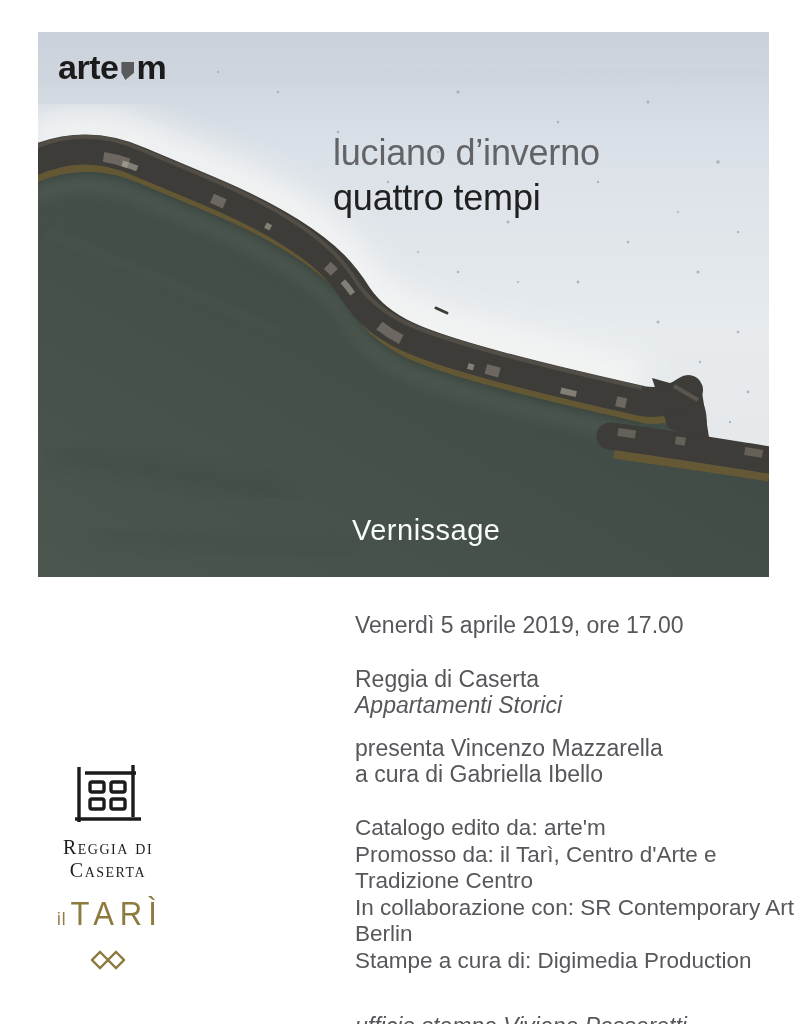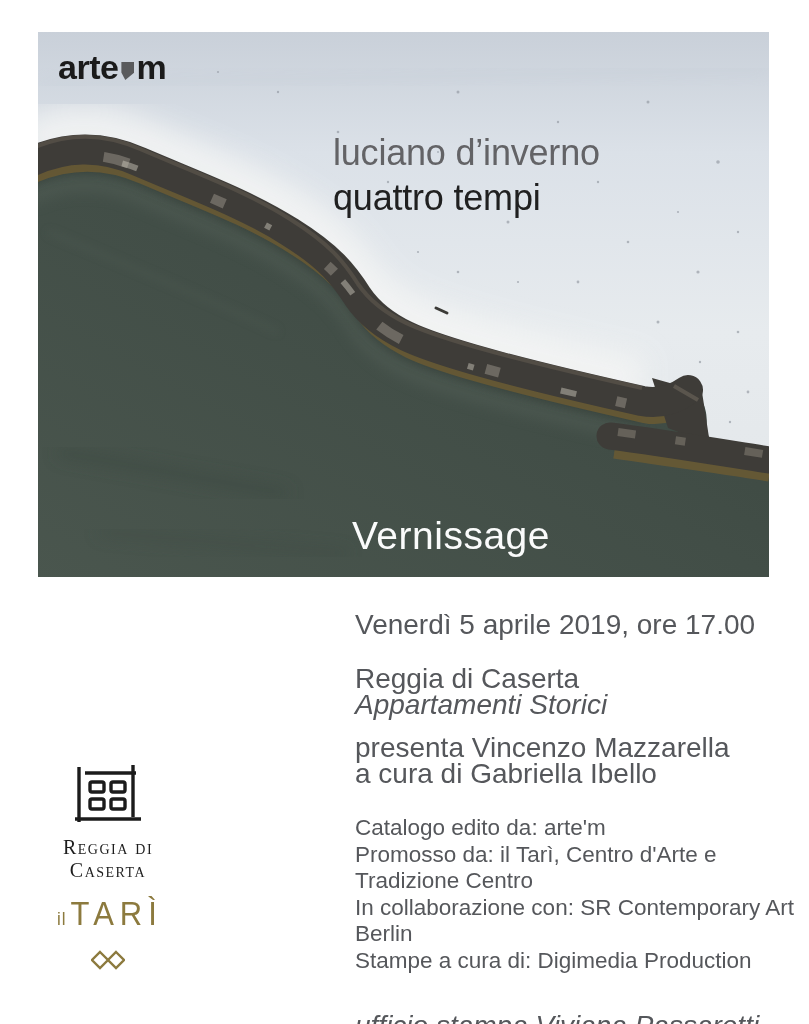--- a/index.html
+++ b/index.html
@@ -15,23 +15,23 @@
     font-size:34px;font-weight:bold;letter-spacing:-0.5px;color:var(--logo_black);line-height:34px;
   }
   .artem .comma{
     display:inline-block;width:13px;height:18px;background:var(--comma_gray);
     clip-path:polygon(0 0,100% 0,100% 58%,30% 100%,0 58%);
     margin:0 2px 0 3px;transform:translateY(12px);
   }
   .title{position:absolute;left:295px;top:98px;font-size:36px;font-weight:normal;line-height:45px;letter-spacing:-0.2px;}
   .title .l1{color:var(--title_gray);}
   .title .l2{color:var(--title_dark);}
-  .vernissage{position:absolute;left:314px;top:482px;font-size:39px;font-weight:400;color:var(--white_text);letter-spacing:0.5px;}
+  .vernissage{position:absolute;left:314px;top:482px;font-size:29px;font-weight:400;color:var(--white_text);letter-spacing:0.5px;}
   
-  .info{position:absolute;left:355px;color:var(--text_gray);font-size:28px;line-height:26px;}
+  .info{position:absolute;left:355px;color:var(--text_gray);font-size:23px;line-height:26px;}
   .dateline{top:611px;line-height:28px;}
   .venue{top:666px;}
   .presenters{top:735px;}
   .credits{top:815px;font-size:22.5px;line-height:26.5px;}
   .press{top:1013px;font-style:italic;}
   .it{font-style:italic;}
   
   .reggia-mark{position:absolute;left:68px;top:764px;}
   .reggia-label{
     position:absolute;left:22px;top:836px;width:172px;text-align:center;

